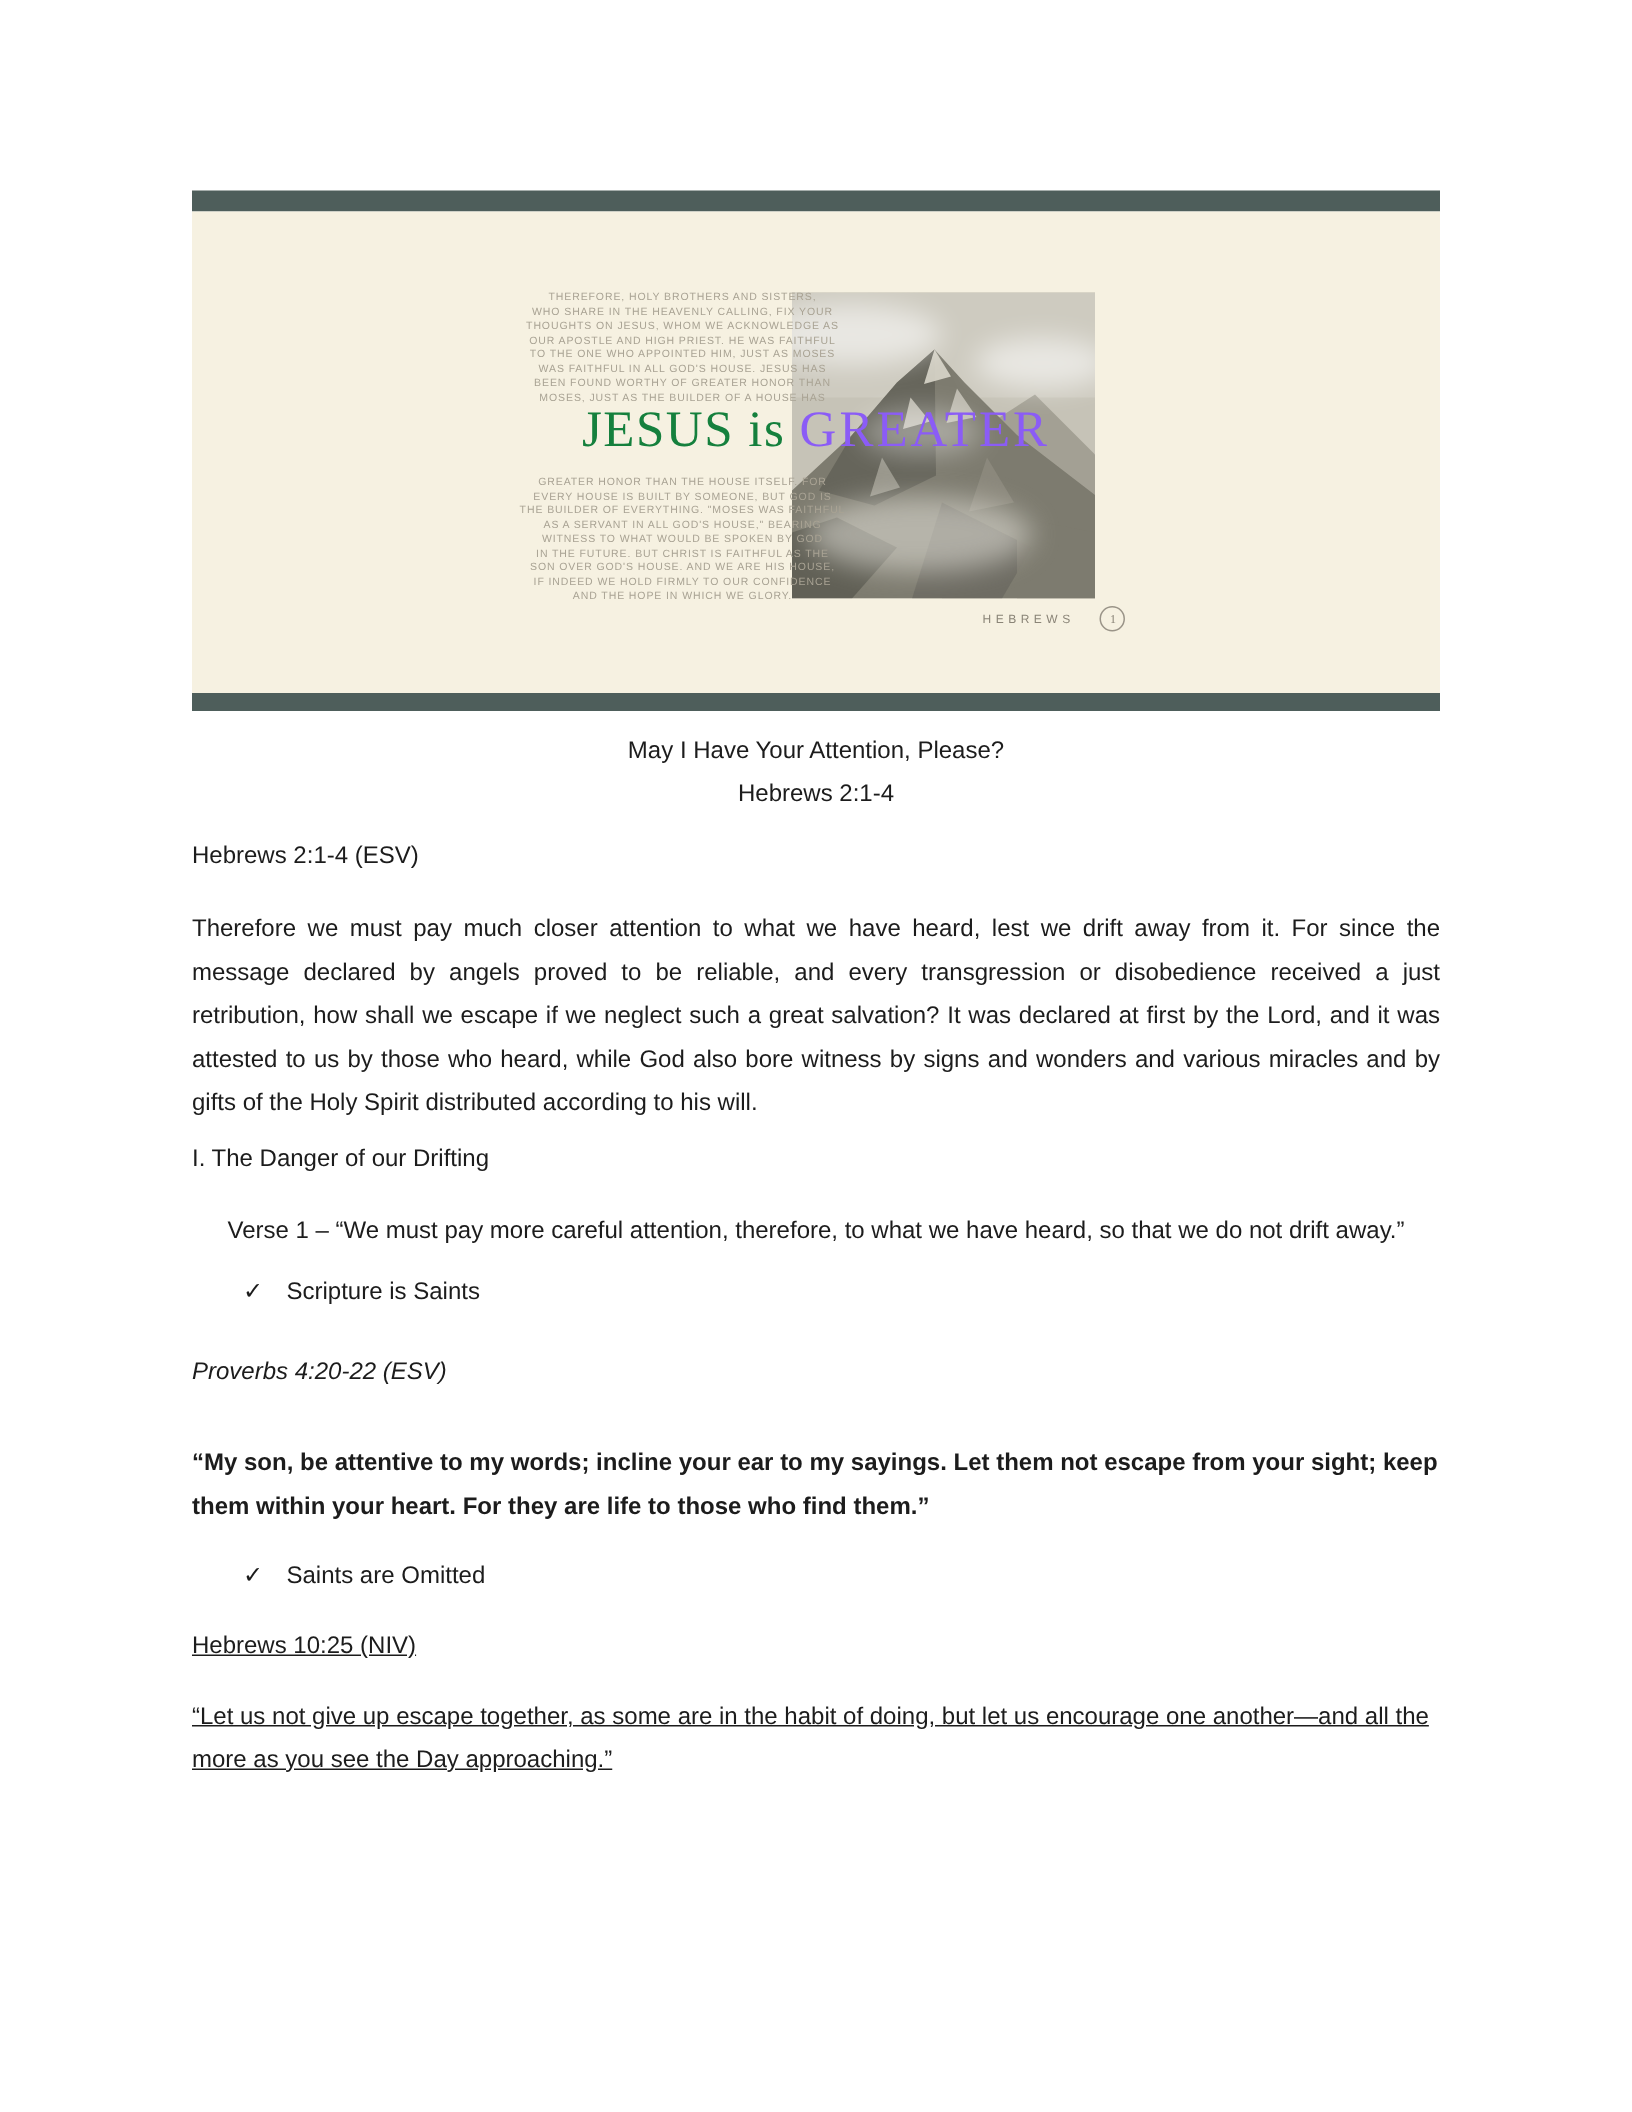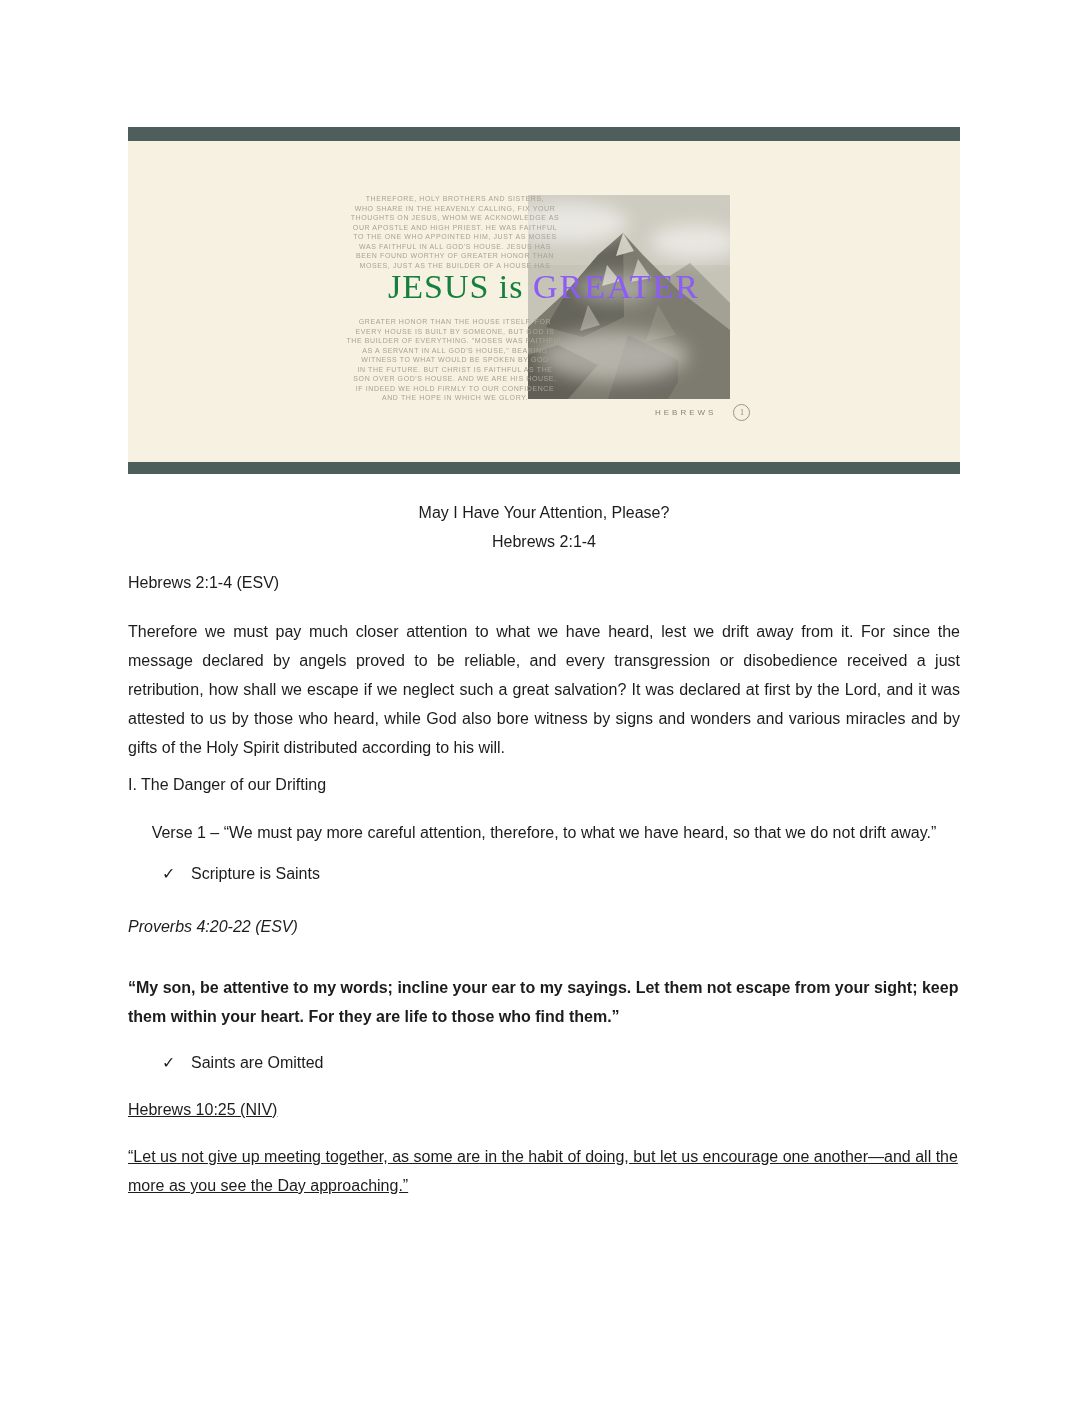--- a/index.html
+++ b/index.html
@@ -59,21 +59,21 @@
   }
   .badge {
     width:17px; height:17px; border:1px solid #9a9488; border-radius:50%;
     display:flex; align-items:center; justify-content:center;
     font-size:8px; letter-spacing:0; font-family:"Liberation Serif", serif;
     color:#8a8477;
   }
 
   
   .doc { font-size:16px; line-height:29px; }
-  .title-block { margin-top:24px; text-align:center; }
+  .title-block { margin-top:12px; text-align:center; }
   .block { margin-top:12px; }
   .mt8  { margin-top:8px; }
   .mt17 { margin-top:17px; }
   .mt18 { margin-top:18px;text-decoration:underline; }
   .mt19 { margin-top:19px;text-align:center; }
   .mt20 { margin-top:20px; }
   .mt24 { margin-top:24px;font-style:italic; }
   .mt32 { margin-top:32px;font-weight:bold; }
   .justified { text-align:justify; }
   .bullet { display:flex; margin-left:34px; }
@@ -168,16 +168,16 @@
 
     <div class="block mt32">“My son, be attentive to my words; incline your ear to my sayings.  Let them not escape from your sight; keep them within your heart.  For they are life to those who find them.”</div>
 
     <div class="block mt17 bullet">
       <span class="check">✓</span>
       <span>Saints are Omitted</span>
     </div>
 
     <div class="block mt18">Hebrews 10:25 (NIV)</div>
 
-    <div class="block mt18">“Let us not give up meeting together, as some are in the habit of doing, but let us encourage one another—and all the more as you see the Day approaching.”</div>
+    <div class="block mt18">“Let us not give up escape together, as some are in the habit of doing, but let us encourage one another—and all the more as you see the Day approaching.”</div>
 
   </div>
 </div>
 
 </body></html>

